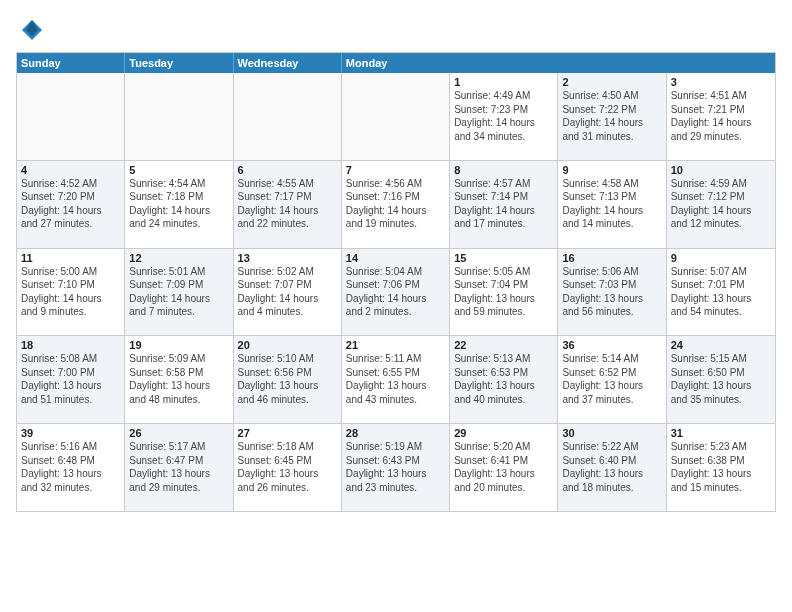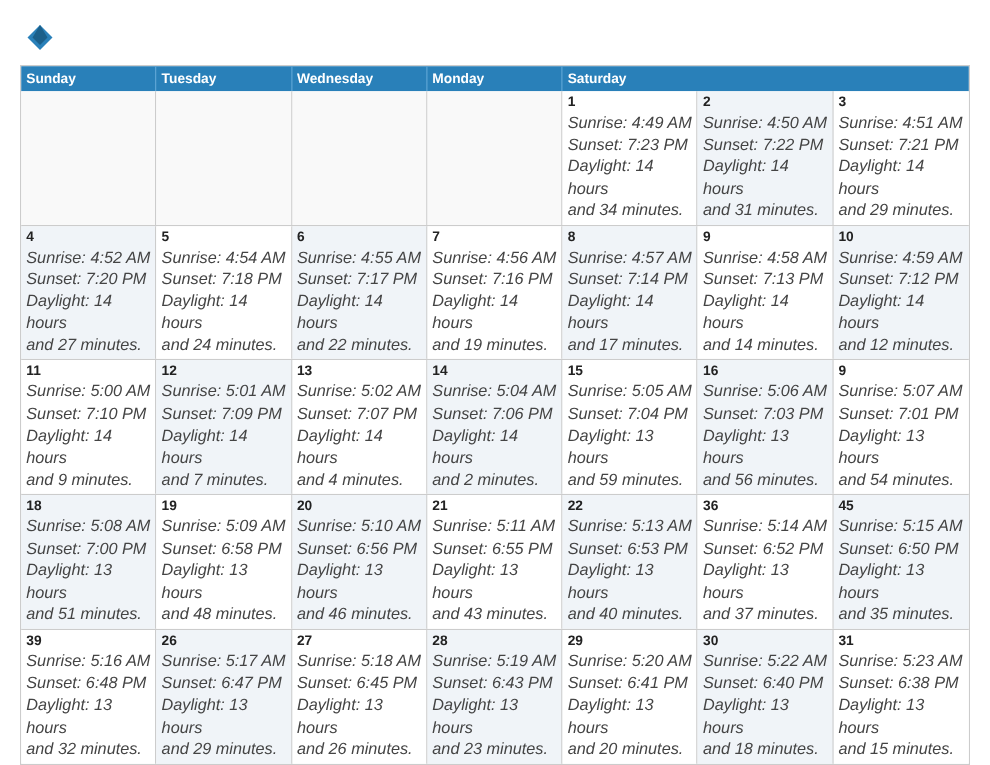--- a/index.html
+++ b/index.html
@@ -98,24 +98,23 @@
     .cal-cell.empty { background: #f9f9f9; }
     .cal-cell.shaded { background: #f0f4f8; }
     .day-num {
       font-size: 11px;
       font-weight: bold;
       color: #222;
       display: block;
       margin-bottom: 1px;
     }
     .day-info {
-      font-size: 13px;
+      font-size: 10px;
       color: #444;
       line-height: 1.35;
-      font-style: italic;
     }
   </style>
 </head>
 <body>
 
 <div class="page">
   <div class="header">
     <div class="logo">
       <svg class="logo-icon" viewBox="0 0 28 28">
         <polygon points="16,4 26,14 16,24 6,14" fill="#2980b9"></polygon>
@@ -131,21 +130,20 @@
       <div class="location"></div>
     </div>
   </div>
 
   <div class="calendar">
     <div class="cal-header-row">
     <div class="cal-header-cell">Sunday</div>
         <div class="cal-header-cell">Tuesday</div>
         <div class="cal-header-cell">Wednesday</div>
         <div class="cal-header-cell">Monday</div>
-        <div class="cal-header-cell">Saturday</div>
       </div>
     <div class="cal-body">
     <div class="cal-week">
           <div class="cal-cell empty"></div>
           <div class="cal-cell empty"></div>
           <div class="cal-cell empty"></div>
           <div class="cal-cell empty"></div>
           <div class="cal-cell">
             <span class="day-num">1</span>
             <div class="day-info">Sunrise: 4:49 AM<br>Sunset: 7:23 PM<br>Daylight: 14 hours<br>and 34 minutes.</div>
@@ -238,21 +236,21 @@
           </div>
           <div class="cal-cell shaded">
             <span class="day-num">22</span>
             <div class="day-info">Sunrise: 5:13 AM<br>Sunset: 6:53 PM<br>Daylight: 13 hours<br>and 40 minutes.</div>
           </div>
           <div class="cal-cell">
             <span class="day-num">36</span>
             <div class="day-info">Sunrise: 5:14 AM<br>Sunset: 6:52 PM<br>Daylight: 13 hours<br>and 37 minutes.</div>
           </div>
           <div class="cal-cell shaded">
-            <span class="day-num">45</span>
+            <span class="day-num">24</span>
             <div class="day-info">Sunrise: 5:15 AM<br>Sunset: 6:50 PM<br>Daylight: 13 hours<br>and 35 minutes.</div>
           </div>
         </div>
         <div class="cal-week">
           <div class="cal-cell">
             <span class="day-num">39</span>
             <div class="day-info">Sunrise: 5:16 AM<br>Sunset: 6:48 PM<br>Daylight: 13 hours<br>and 32 minutes.</div>
           </div>
           <div class="cal-cell shaded">
             <span class="day-num">26</span>

